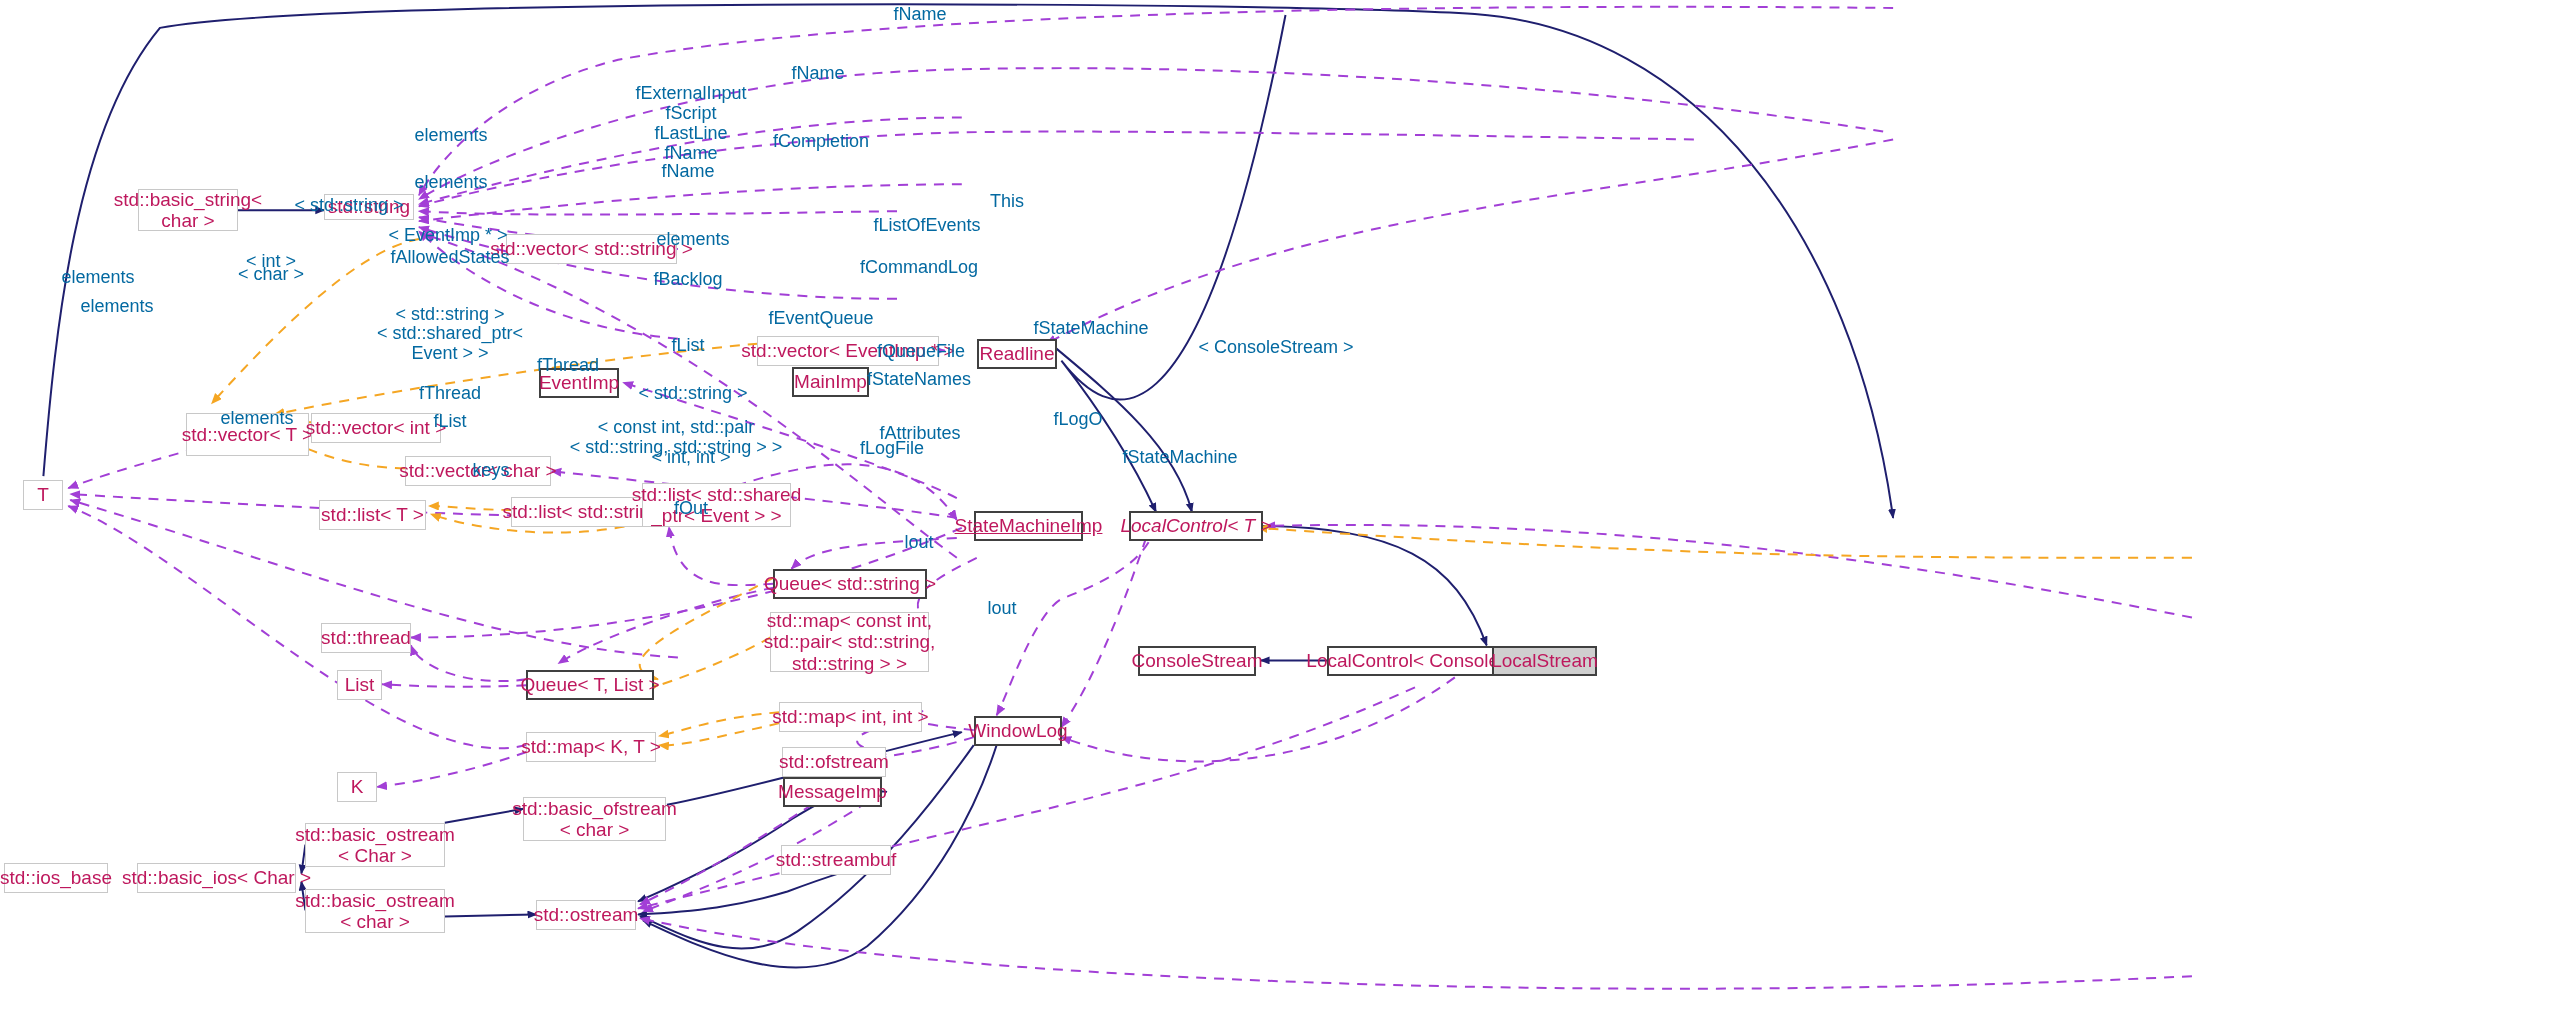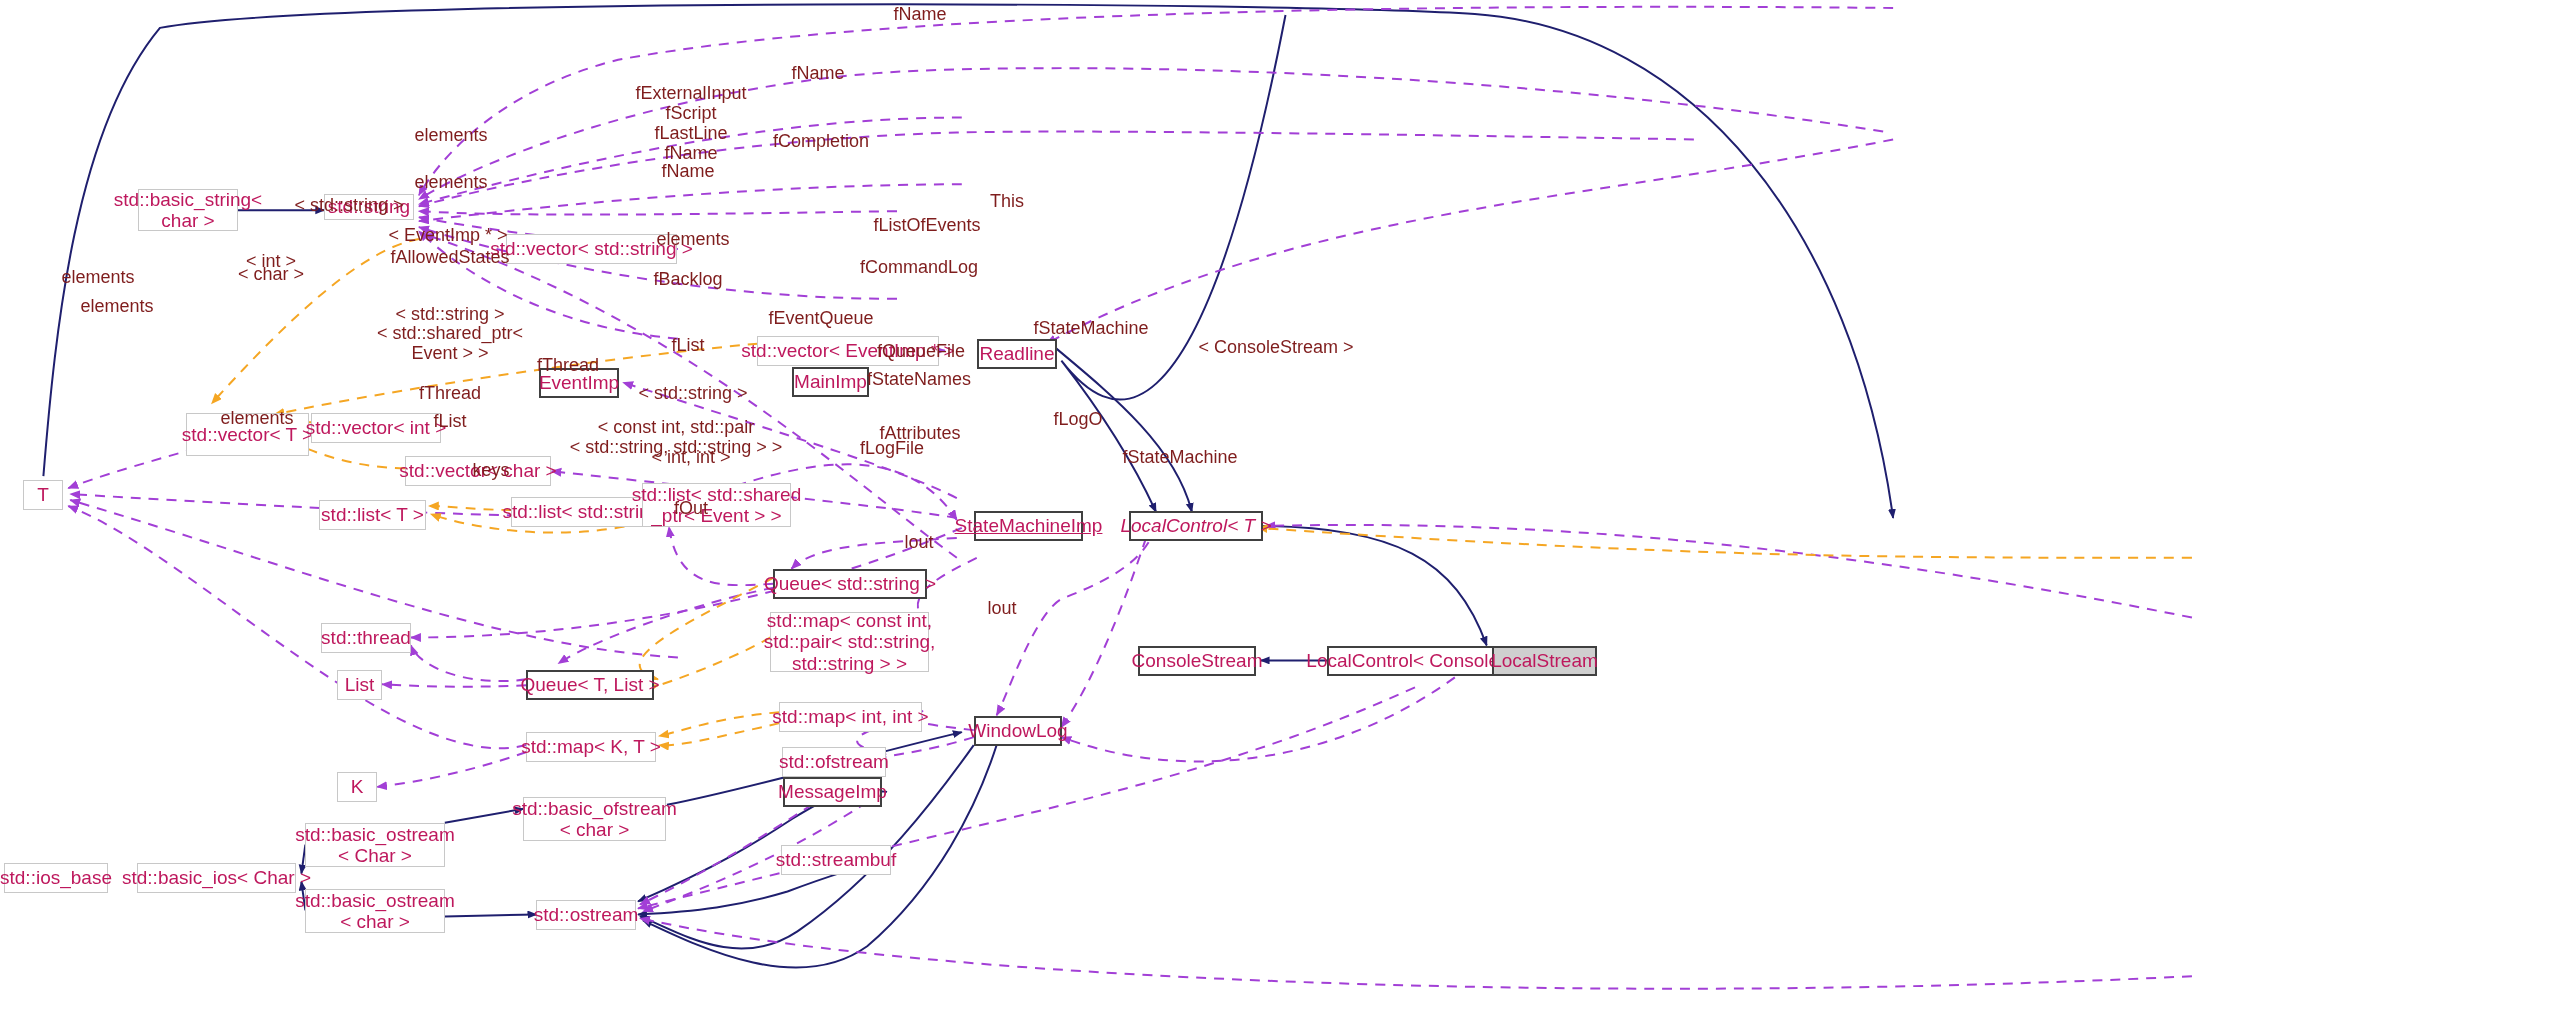--- a/index.html
+++ b/index.html
@@ -37,21 +37,21 @@
   .node.thick {
     border: 2px solid #404040;
   }
   .node.current {
     border: 2px solid #404040;
     background: #cfcfcf;
   }
   .elabel {
     position: absolute;
     font-size: 18px;
-    color: #7f1d1d;
+    color: #0369a1;
     line-height: 1.12;
     white-space: pre;
     text-align: center;
     transform: translateX(-50%);
   }
 </style>
 </head>
 <body>
 
 <div id="canvas">

